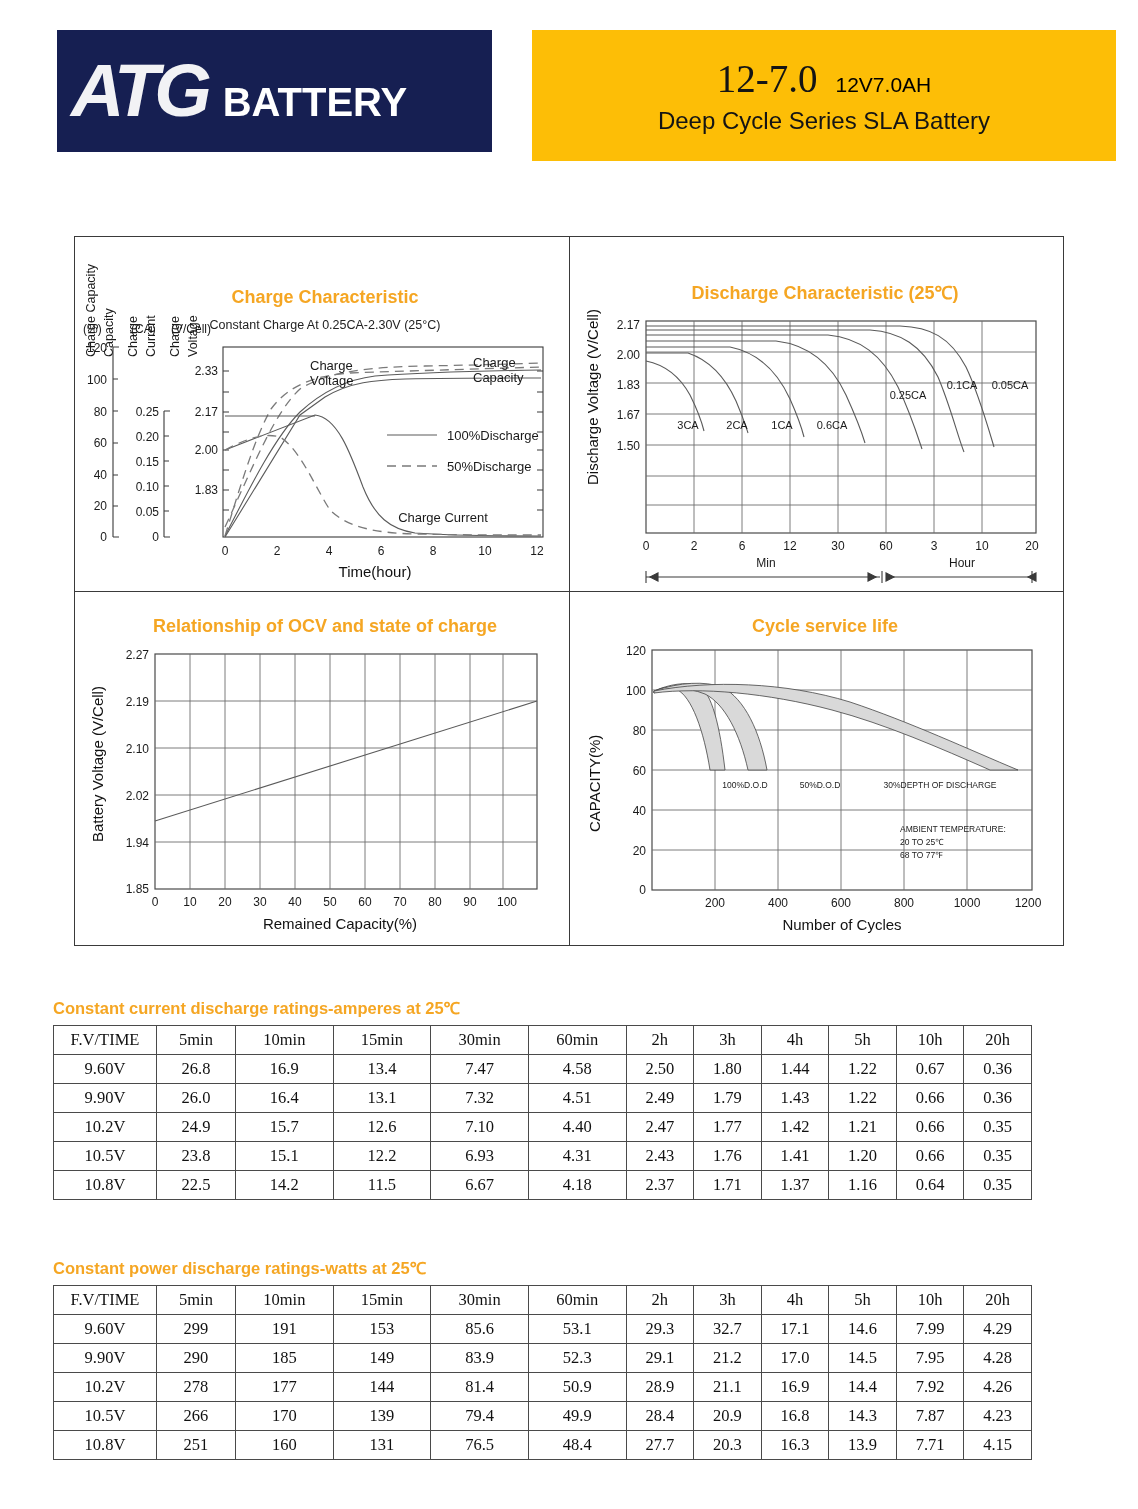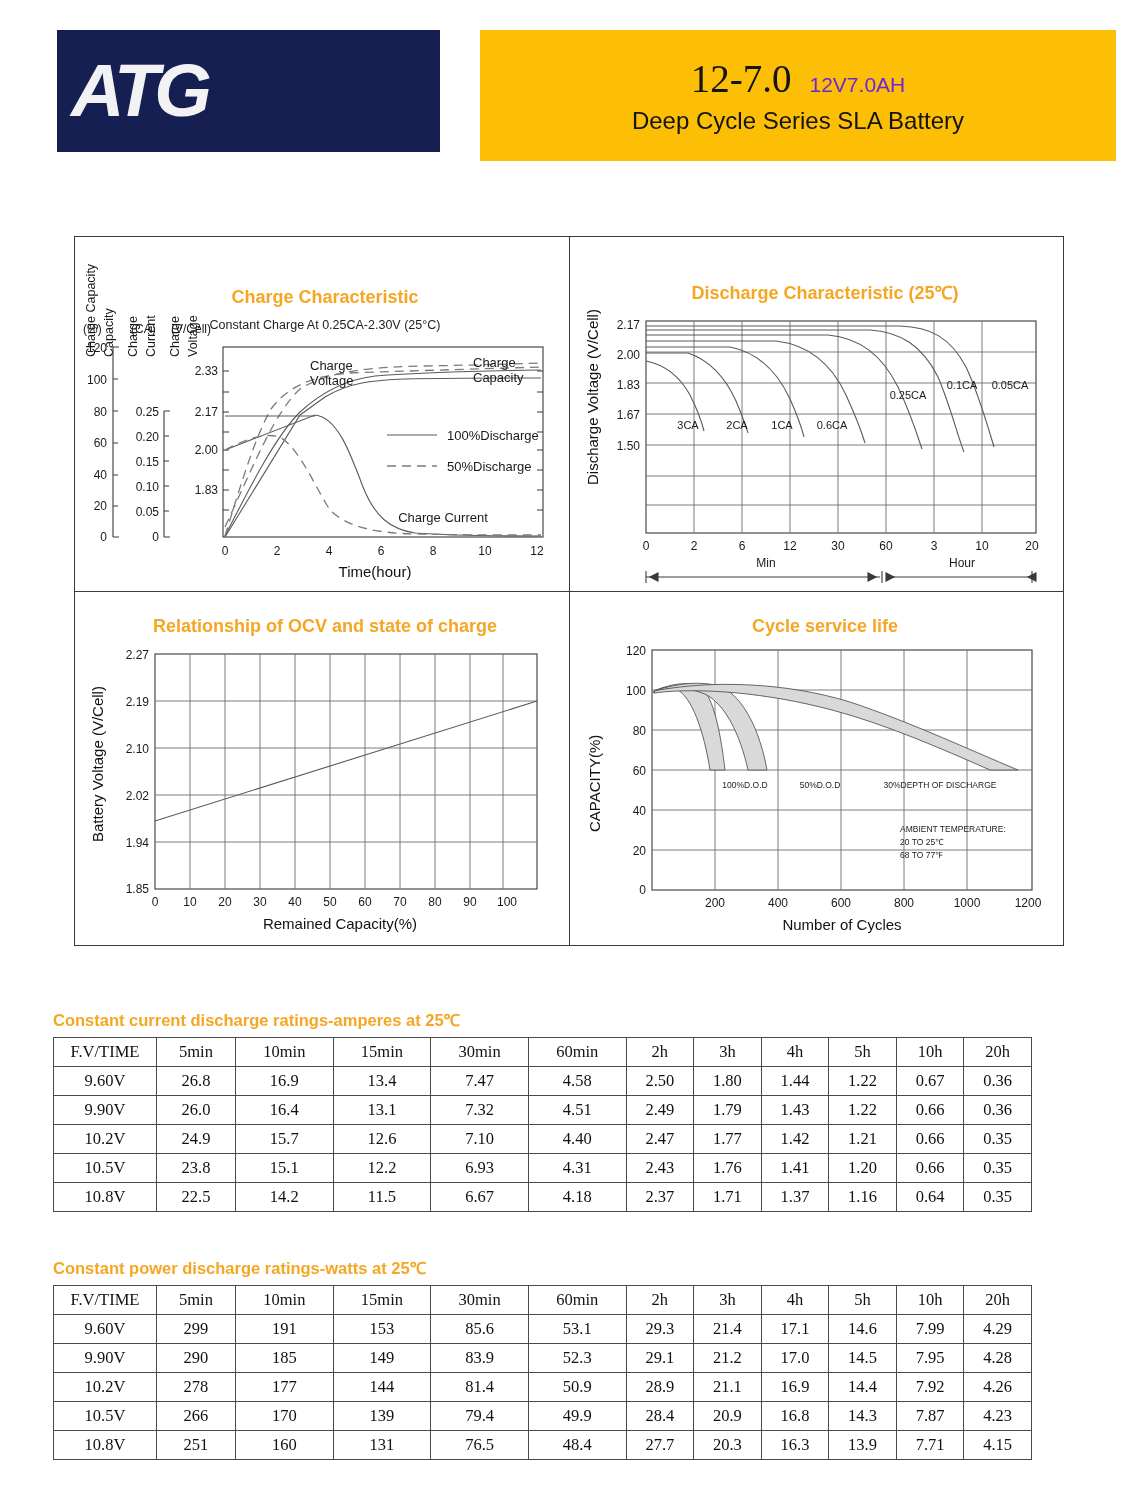--- a/index.html
+++ b/index.html
@@ -8,36 +8,36 @@
     background: #ffffff;
     font-family: "Liberation Sans", sans-serif;
     color: #1a1a1a;
     position: relative;
     overflow: hidden;
   }
 
   
   .header { display: flex; align-items: flex-start; padding: 30px 22px 0 57px; height: 160px; }
   .logo-box {
-    width: 383px; height: 122px; background: #161F52;
+    width: 435px; height: 122px; background: #161F52;
     display: flex; align-items: center; padding: 0 14px;
   }
   .logo-mark { display: flex; align-items: baseline; }
   .logo-atg { font-size: 74px; font-weight: bold; font-style: italic; color: #F2F2F5;
               letter-spacing: -5px; line-height: 0.9; font-family: "Liberation Sans", sans-serif; }
   .logo-right { margin-left: 16px; color: #ffffff; line-height: 1.0; }
   .logo-battery { font-size: 40px; font-weight: bold; letter-spacing: 0px; }
   .logo-shop { font-size: 40px; font-weight: bold; text-align: center; margin-top: 2px; }
   .banner {
     flex: 1; margin-left: 40px; height: 131px; background: #FDBE06;
     display: flex; flex-direction: column; align-items: center; justify-content: center;
   }
   .banner-row1 { display: flex; align-items: baseline; }
   .banner-model { font-size: 39px; color: #141414; font-family: "Liberation Serif", serif; }
-  .banner-cap { font-size: 21px; color: #6d28d9; margin-left: 18px; font-weight: normal; }
+  .banner-cap { font-size: 21px; color: #000000; margin-left: 18px; font-weight: normal; }
   .banner-sub { font-size: 24px; color: #141414; margin-top: 6px; }
 
   
   .chart-grid {
     position: absolute; left: 74px; top: 236px;
     width: 990px; height: 710px;
     border: 1.5px solid #3a3a3a;
     display: grid; grid-template-columns: 1fr 1fr; grid-template-rows: 1fr 1fr;
   }
   .quad { position: relative; border-right: 1.5px solid #3a3a3a; border-bottom: 1.5px solid #3a3a3a; }
@@ -67,20 +67,21 @@
   table th:first-child, table td:first-child { width: 103px; }
 </style>
 </head>
 <body>
 
 <div class="header">
   <div class="logo-box">
     <div class="logo-mark">
       <span class="logo-atg">ATG</span>
       <span class="logo-right">
+        <div class="logo-battery">BATTERY</div>
       </span>
     </div>
   </div>
   <div class="banner">
     <div class="banner-row1">
       <span class="banner-model">12-7.0</span>
       <span class="banner-cap">12V7.0AH</span>
     </div>
     <div class="banner-sub">Deep Cycle Series SLA Battery</div>
   </div>
@@ -310,21 +311,21 @@
         <text class="tk" x="271" y="315" text-anchor="middle">600</text>
         <text class="tk" x="334" y="315" text-anchor="middle">800</text>
         <text class="tk" x="397" y="315" text-anchor="middle">1000</text>
         <text class="tk" x="458" y="315" text-anchor="middle">1200</text>
       </g>
       <text class="axttl" x="272" y="338" text-anchor="middle">Number of Cycles</text>
     </svg>
   </div>
 </div>
 
-<div class="tbl-sec" style="top:996px;margin-top:12px;">
+<div class="tbl-sec" style="top:996px;">
   <div class="tbl-title">Constant current discharge ratings-amperes at 25℃</div>
   <table>
     <thead>
         <tr id="t0h">
           <th>F.V/TIME</th>
           <th>5min</th>
           <th>10min</th>
           <th>15min</th>
           <th>30min</th>
           <th>60min</th>
@@ -432,21 +433,21 @@
       </thead>
     <tbody id="t1b">
         <tr>
           <td>9.60V</td>
           <td>299</td>
           <td>191</td>
           <td>153</td>
           <td>85.6</td>
           <td>53.1</td>
           <td>29.3</td>
-          <td>21.4</td>
+          <td>32.7</td>
           <td>17.1</td>
           <td>14.6</td>
           <td>7.99</td>
           <td>4.29</td>
         </tr>
         <tr>
           <td>9.90V</td>
           <td>290</td>
           <td>185</td>
           <td>149</td>

